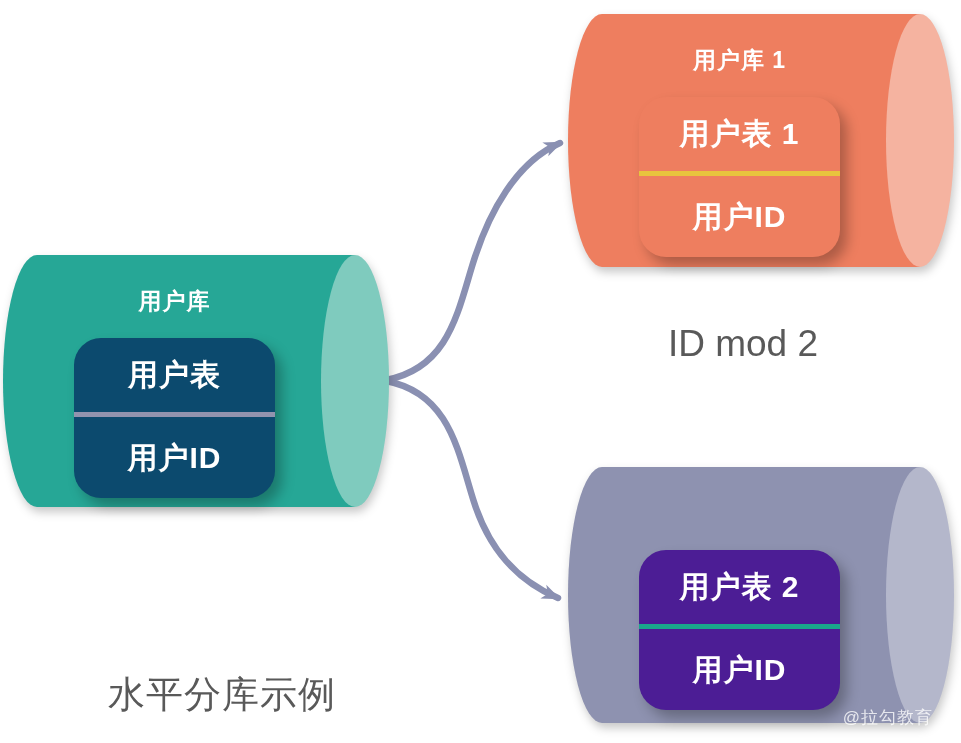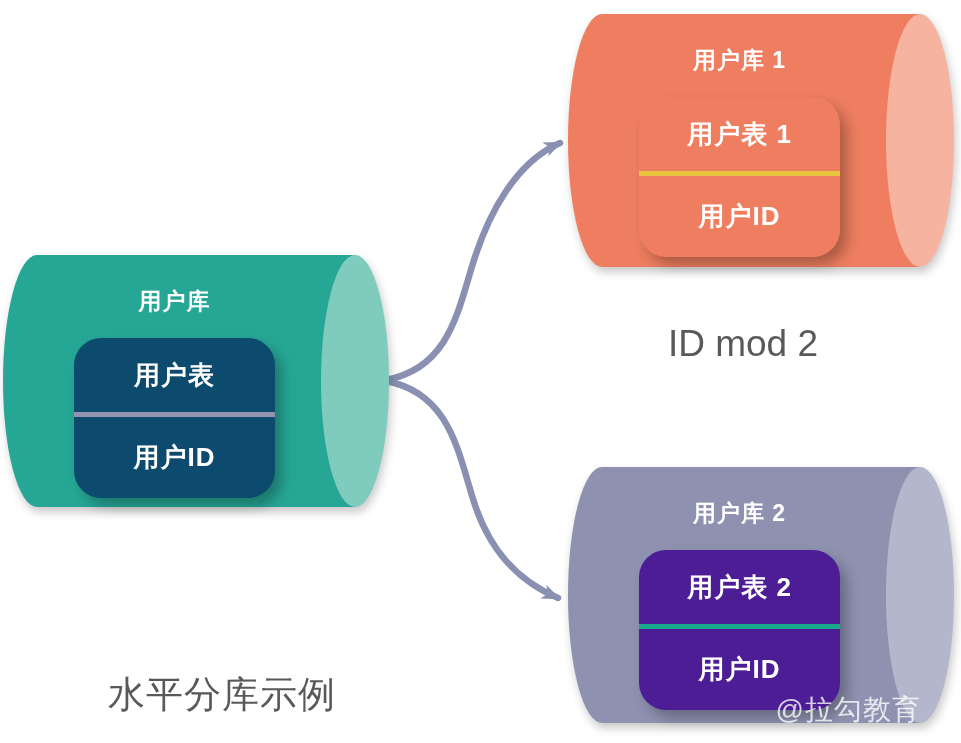--- a/index.html
+++ b/index.html
@@ -18,39 +18,39 @@
 
   .db-label {
     position:absolute; left:0; top:19px; width:347px; height:54px; line-height:54px;
     text-align:center; color:#ffffff; font-size:23px; font-weight:700; letter-spacing:1px;
   }
 
   .inner-box {
     position:absolute; left:73px; top:83px; width:201px; height:160px;
     border-radius:27px; box-shadow:7px 8px 13px rgba(0,0,0,0.28);
   }
-  .row { position:absolute; left:0; width:100%; text-align:center; color:#ffffff; font-weight:700; font-size:26px; letter-spacing:1px; }
+  .row { position:absolute; left:0; width:100%; text-align:center; color:#ffffff; font-weight:700; font-size:30px; letter-spacing:1px; }
   .row.top    { top:0;    height:74px; line-height:74px; }
   .row.bottom { top:79px; height:81px; line-height:81px; }
   .divider { position:absolute; left:0; top:74px; width:100%; height:5px; }
 
   
   svg.arrows { position:absolute; left:0; top:0; pointer-events:none; }
 
   
   .mod-label {
     position:absolute; left:640px; top:320px; width:206px; height:48px; line-height:48px;
     text-align:center; font-size:37px; color:#595959;
   }
   .caption {
     position:absolute; left:100px; top:670px; width:236px; height:50px; line-height:50px;
     text-align:right; font-size:37px; color:#595959; letter-spacing:1px;
   }
   .watermark {
-    position:absolute; right:40px; bottom:14px; font-size:28px;
+    position:absolute; right:28px; bottom:14px; font-size:17px;
     color:rgba(255,255,255,0.78); letter-spacing:1px; z-index:5;
   }
 </style>
 </head>
 <body>
 
 <div class="stage">
 
   <svg class="arrows" width="961" height="743" viewBox="0 0 961 743">
     <defs>
@@ -86,21 +86,20 @@
       <div class="divider" style="background: rgb(232, 196, 62);"></div>
       <div class="row bottom">用户ID</div>
     </div>
   </div>
 
   <div class="cyl" id="cyl-shard2">
     <svg class="shape" width="390" height="256" viewBox="0 0 390 256">
       <path d="M36,0 H354 V256 H36 A34,128 0 0 1 36,0 Z" fill="#8E92B0"></path>
       <ellipse cx="354" cy="128" rx="34" ry="128" fill="#B4B7CB"></ellipse>
     </svg>
-    <div class="db-label">用户库 2</div>
     <div class="inner-box" style="background: #4c1d95;">
       <div class="row top">用户表 2</div>
       <div class="divider" style="background: rgb(26, 168, 140);"></div>
       <div class="row bottom">用户ID</div>
     </div>
   </div>
 
   <div class="mod-label">ID mod 2</div>
   <div class="caption">水平分库示例</div>
   <div class="watermark">@拉勾教育</div>

